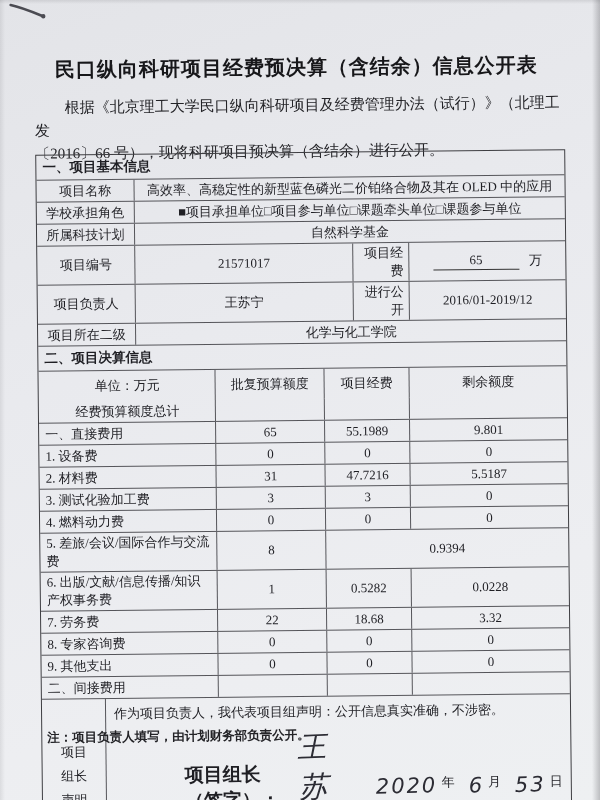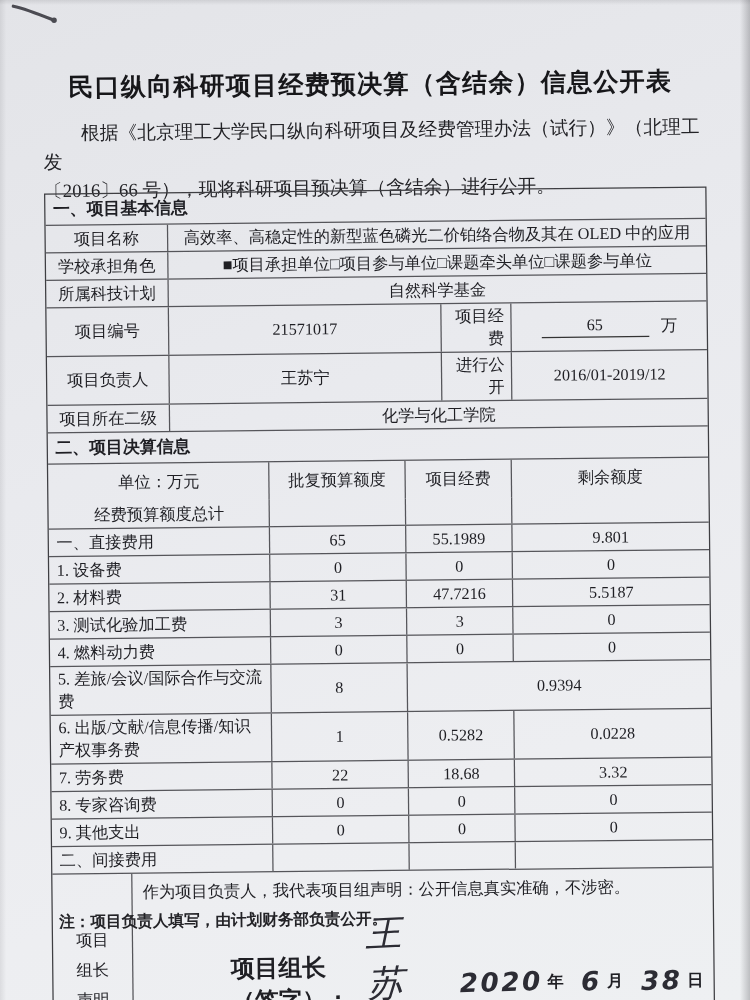--- a/index.html
+++ b/index.html
@@ -60,21 +60,21 @@
 
   .decl-row{min-height:82px;}
   .decl-side{width:63px;flex-direction:column;justify-content:center;gap:6px;text-align:center;font-size:13px;}
   .decl-main{flex:1;flex-direction:column;align-items:stretch;justify-content:flex-start;padding:6px 8px 4px 8px;}
   .decl-statement{font-size:13px;}
   .decl-signline{display:flex;align-items:center;margin-top:6px;padding-left:70px;}
   .sign-label{font-size:19px;font-weight:bold;}
   .hw{font-family:"DejaVu Sans","Liberation Sans",sans-serif;font-style:italic;color:#2c2c34;}
   .hw-name{font-size:29px;letter-spacing:5px;transform:rotate(-2deg);display:inline-block;margin-left:8px;font-weight:400;}
   .hw-num{font-size:21px;display:inline-block;transform:rotate(-1deg);letter-spacing:2px;}
-  .date-part{margin-left:14px;display:flex;align-items:center;gap:4px;font-weight:bold;}
+  .date-part{margin-left:14px;display:flex;align-items:flex-start;gap:4px;}
   .date-unit{font-size:13px;}
   .decl-date{margin-left:auto;display:flex;align-items:baseline;}
 
   .footnote{position:absolute;top:727px;left:44px;font-size:12.5px;font-weight:bold;color:#232327;}
 </style>
 </head>
 <body>
 
 <div class="paper"></div>
 
@@ -245,21 +245,21 @@
           <span class="decl-date">
             <span class="date-part">
               <span class="hw hw-num">2020</span>
               <span class="date-unit">年</span>
             </span>
             <span class="date-part">
               <span class="hw hw-num">6</span>
               <span class="date-unit">月</span>
             </span>
             <span class="date-part">
-              <span class="hw hw-num">38</span>
+              <span class="hw hw-num">53</span>
               <span class="date-unit">日</span>
             </span>
           </span>
         </div>
       </div>
     </div>
 
   </div>
 
   <div class="footnote">注：项目负责人填写，由计划财务部负责公开。</div>

